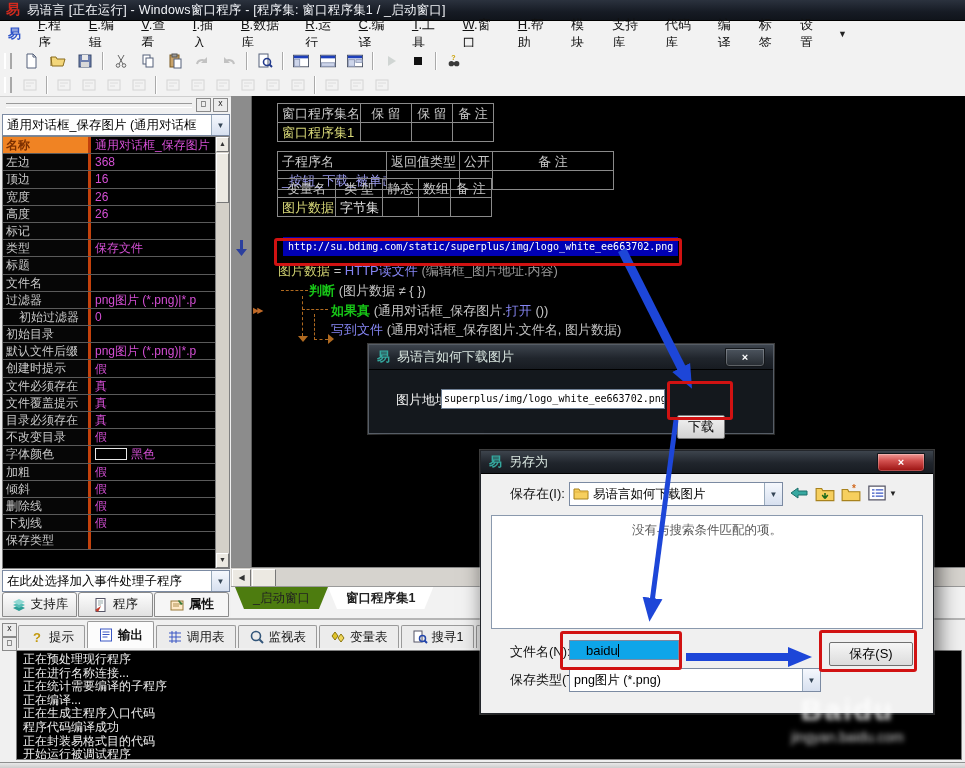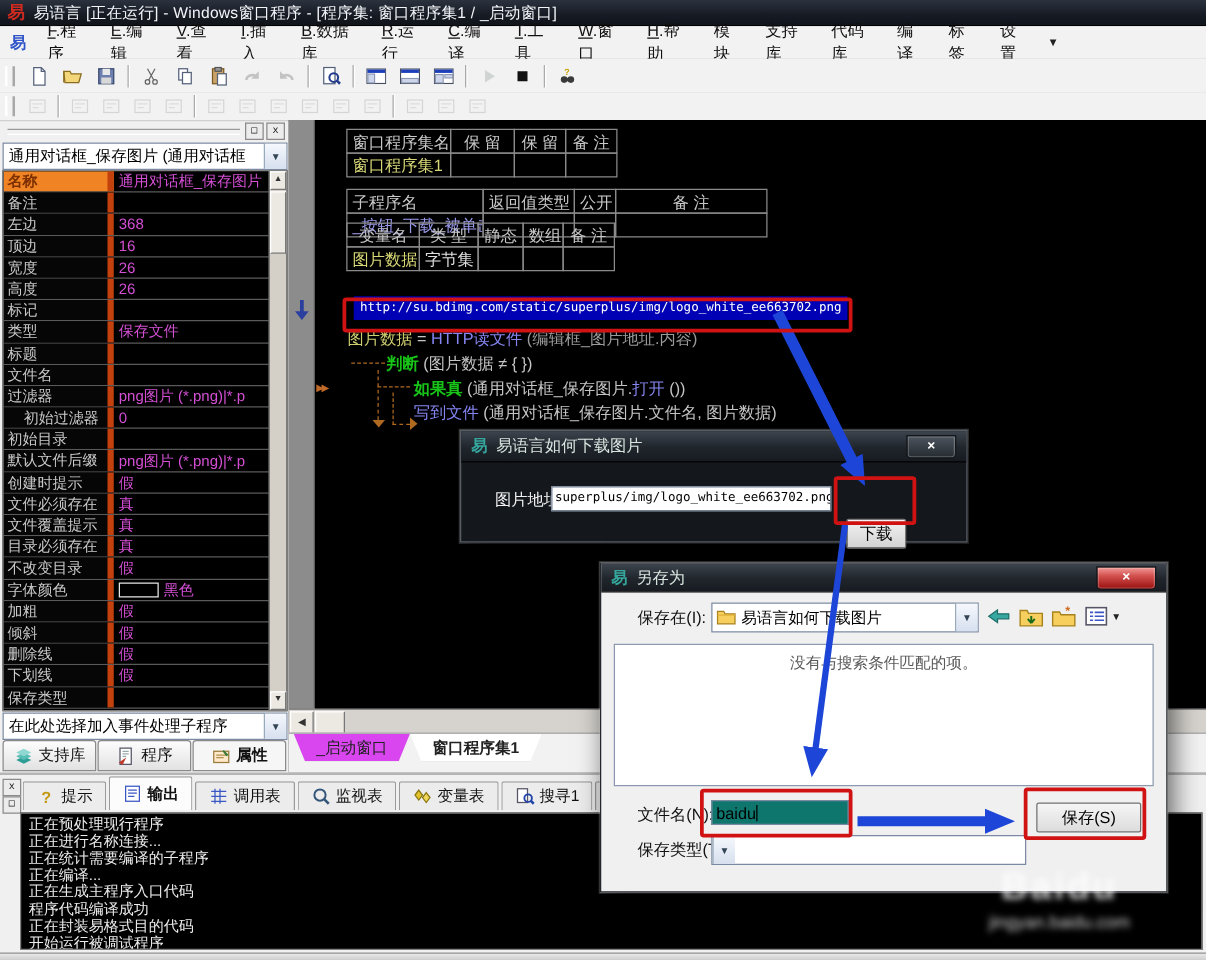--- a/index.html
+++ b/index.html
@@ -41,21 +41,21 @@
   .minibtn{width:13px;height:12px;background:#ececec;border:1px solid #8a8a8a;font-size:8px;line-height:10px;
            text-align:center;color:#222;margin-right:2px;font-family:"DejaVu Sans Mono",monospace;}
   .combo{background:#fff;border:1px solid #7b8aa2;height:20px;display:flex;align-items:center;font-size:12.5px;color:#000;}
   .combo .ctext{flex:1;padding:4px 4px;white-space:nowrap;overflow:hidden;}
   .combo .cbtn{width:17px;height:100%;background:linear-gradient(#f5f8fd,#d7e0ef);border-left:1px solid #9ab;
                display:flex;align-items:center;justify-content:center;font-size:8px;color:#345;}
   #component-combo{left:0;top:16px;width:226px;}
   #prop-grid{left:0;top:38px;width:226px;height:431px;background:#000;border:1px solid #808080;display:flex;}
   #prop-rows{flex:1;overflow:hidden;}
   .prow{height:17.2px;display:flex;border-bottom:1px solid #5a5a5a;box-sizing:border-box;}
-  .plabel{width:88px;color:#c9c9c9;font-size:12px;line-height:16px;padding-left:3px;border-right:5px solid #c2410c;
+  .plabel{width:88px;color:#c9c9c9;font-size:12px;line-height:16px;padding-left:3px;border-right:3px solid #c2410c;
           background:#060606;white-space:nowrap;overflow:hidden;box-sizing:border-box;}
   .pvalue{flex:1;color:#d44fd4;font-size:12px;line-height:16px;padding-left:4px;white-space:nowrap;overflow:hidden;display:flex;align-items:center;}
   .prow.sel .plabel{background:#f08323;color:#7c2f00;font-weight:bold;}
   .swatch{display:inline-block;width:30px;height:10px;background:#000;border:1px solid #e8e8e8;margin-right:4px;}
   #prop-scroll{width:13px;background:#d4d0c8;border-left:1px solid #808080;display:flex;flex-direction:column;align-items:stretch;}
   .sbtn{height:13px;background:#ece9e2;border:1px solid #fff;border-right-color:#777;border-bottom-color:#777;
         font-size:7px;color:#333;text-align:center;line-height:11px;}
   #prop-thumb{height:48px;background:#ece9e2;border:1px solid #fff;border-right-color:#777;border-bottom-color:#777;margin-top:1px;}
   #prop-scroll .spacer{flex:1;}
   #event-combo{left:0;top:472px;width:226px;}
@@ -81,21 +81,21 @@
   .sg-plain{color:#c4c4c4;} .sg-cmt{color:#9a9a9a;}
   .dash-h{position:absolute;border-top:1px dashed #b06a20;}
   .dash-v{position:absolute;border-left:1px dashed #b06a20;}
   .tri{position:absolute;width:0;height:0;}
   #marker-current{position:absolute;color:#c06a28;font-size:8px;letter-spacing:-2px;}
   #editor-hscroll{left:0;top:471px;width:734px;height:19px;background:#d6d3ce;border-top:1px solid #888;display:flex;}
   .hbtn{width:17px;height:17px;background:#ece9e2;border:1px solid #fff;border-right-color:#777;border-bottom-color:#777;
         font-size:8px;color:#333;text-align:center;line-height:15px;margin:1px 0 0 1px;}
   #editor-tabstrip{left:0;top:490px;width:734px;height:32px;background:#f2f2f2;border-top:1px solid #9a9a9a;
                    display:flex;align-items:flex-start;padding-left:4px;box-sizing:border-box;}
-  .etab{height:22px;line-height:22px;padding:0 18px;background:#d946ef;color:#222;font-size:12.5px;
+  .etab{height:22px;line-height:22px;padding:0 18px;background:#4d7c0f;color:#222;font-size:12.5px;
         clip-path:polygon(0 0,100% 0,calc(100% - 9px) 100%,9px 100%);filter:drop-shadow(0 1px 0 #777);}
   .etab.active{background:#fff;font-weight:bold;}
 
   
   #output-panel{left:0;top:618px;width:965px;height:150px;background:#f0f0f0;border-top:2px solid #b5b5b5;}
   #out-minibtns{left:2px;top:3px;width:14px;}
   #out-tabs{left:18px;top:2px;height:26px;display:flex;align-items:flex-end;}
   .otab{height:22px;display:flex;align-items:center;gap:4px;padding:0 10px;background:#ececec;border:1px solid #9a9a9a;
         border-bottom:none;border-radius:2px 2px 0 0;margin-right:2px;font-size:12.5px;color:#111;}
   .otab.active{height:26px;background:#fcfcfc;font-weight:bold;}
@@ -114,22 +114,22 @@
   .dlg-x.red{background:linear-gradient(#f19a97,#d2504e 40%,#99100f);width:46px;}
   #dialog-download{left:368px;top:344px;width:404px;height:88px;background:#14181d;border:1px solid #565d66;z-index:15;}
   #dl-label{left:12px;top:46px;color:#f2f2f2;font-size:13px;}
   #dl-input{left:72px;top:44px;width:220px;height:18px;background:#fff;border:1px solid #6f7f94;color:#000;
             font-family:"DejaVu Sans Mono",monospace;font-size:10px;line-height:18px;padding-left:2px;white-space:nowrap;overflow:hidden;}
   #dl-button{left:308px;top:42px;width:46px;height:22px;background:linear-gradient(#f2f2f2,#d4d4d4);
              border:1px solid #7a7a7a;text-align:center;line-height:21px;font-size:13px;color:#000;border-radius:2px;margin-top:28px;}
   #dialog-save{left:480px;top:450px;width:452px;height:262px;background:#f0f0f0;border:1px solid #23262b;z-index:20;}
   #dialog-save .dlg-title{height:22px;}
   .flabel{position:absolute;color:#111;font-size:13px;margin-left:15px;}
-  .inputbox{position:absolute;background:#0f766e;border:1px solid #7b8aa2;height:20px;line-height:20px;font-size:13px;
-            color:#000;padding-left:3px;box-sizing:border-box;}
+  .inputbox{position:absolute;background:#0ea5e9;border:1px solid #7b8aa2;height:20px;line-height:20px;font-size:13px;
+            color:#000;padding-left:16px;box-sizing:border-box;}
   .caret{display:inline-block;width:1px;height:13px;background:#000;vertical-align:-2px;}
   #save-list{left:10px;top:64px;width:430px;height:112px;background:#fff;border:1px solid #8a99ad;text-align:center;}
   #save-list span{color:#5a5a5a;font-size:12.5px;display:inline-block;margin-top:6px;}
   #save-btn{left:348px;top:191px;width:82px;height:22px;background:linear-gradient(#f6f6f6,#dcdcdc);
             border:1px solid #707070;border-radius:2px;text-align:center;line-height:21px;font-size:13px;color:#000;}
   .navicon{position:absolute;width:20px;height:20px;display:flex;align-items:center;justify-content:center;}
   #views-caret{position:absolute;font-size:8px;color:#222;}
 
   
   .redbox{position:absolute;border:3px solid #d11212;border-radius:3px;z-index:40;pointer-events:none;}
@@ -436,26 +436,20 @@
   <div id="component-combo" class="combo abs">
     <span class="ctext">通用对话框_保存图片 (通用对话框</span>
     <span class="cbtn">▼</span>
   </div>
   <div id="prop-grid" class="abs">
     <div id="prop-rows">
         <div class="prow sel">
           <div class="plabel">名称</div>
           <div class="pvalue">
             <span>通用对话框_保存图片</span>
-          </div>
-        </div>
-        <div class="prow">
-          <div class="plabel">备注</div>
-          <div class="pvalue">
-            <span></span>
           </div>
         </div>
         <div class="prow">
           <div class="plabel">左边</div>
           <div class="pvalue">
             <span>368</span>
           </div>
         </div>
         <div class="prow">
           <div class="plabel">顶边</div>
@@ -847,20 +841,21 @@
     </div>
   <div id="views-caret" style="left:408px;top:38px;">▼</div>
   <div id="save-list" class="abs">
     <span>没有与搜索条件匹配的项。</span>
   </div>
   <div class="flabel" style="left:14px;top:192px;">文件名(N):</div>
   <div class="inputbox" style="left:88px;top:189px;width:110px;"><span>baidu</span><span class="caret"></span></div>
   <div id="save-btn" class="abs">保存(S)</div>
   <div class="flabel" style="left:14px;top:220px;">保存类型(T):</div>
   <div class="combo abs" style="left:88px;top:217px;width:250px;height:22px;">
+    <span class="ctext">png图片 (*.png)</span>
     <span class="cbtn">▼</span>
   </div>
 </div>
 
 <div class="redbox" style="left:274px;top:238px;width:402px;height:22px;"></div>
 <div class="redbox" style="left:667px;top:381px;width:60px;height:33px;"></div>
 <div class="redbox" style="left:560px;top:631px;width:116px;height:33px;"></div>
 <div class="redbox" style="left:819px;top:630px;width:92px;height:36px;"></div>
 <svg id="arrows" class="abs" viewBox="0 0 965 768">
   <defs>

